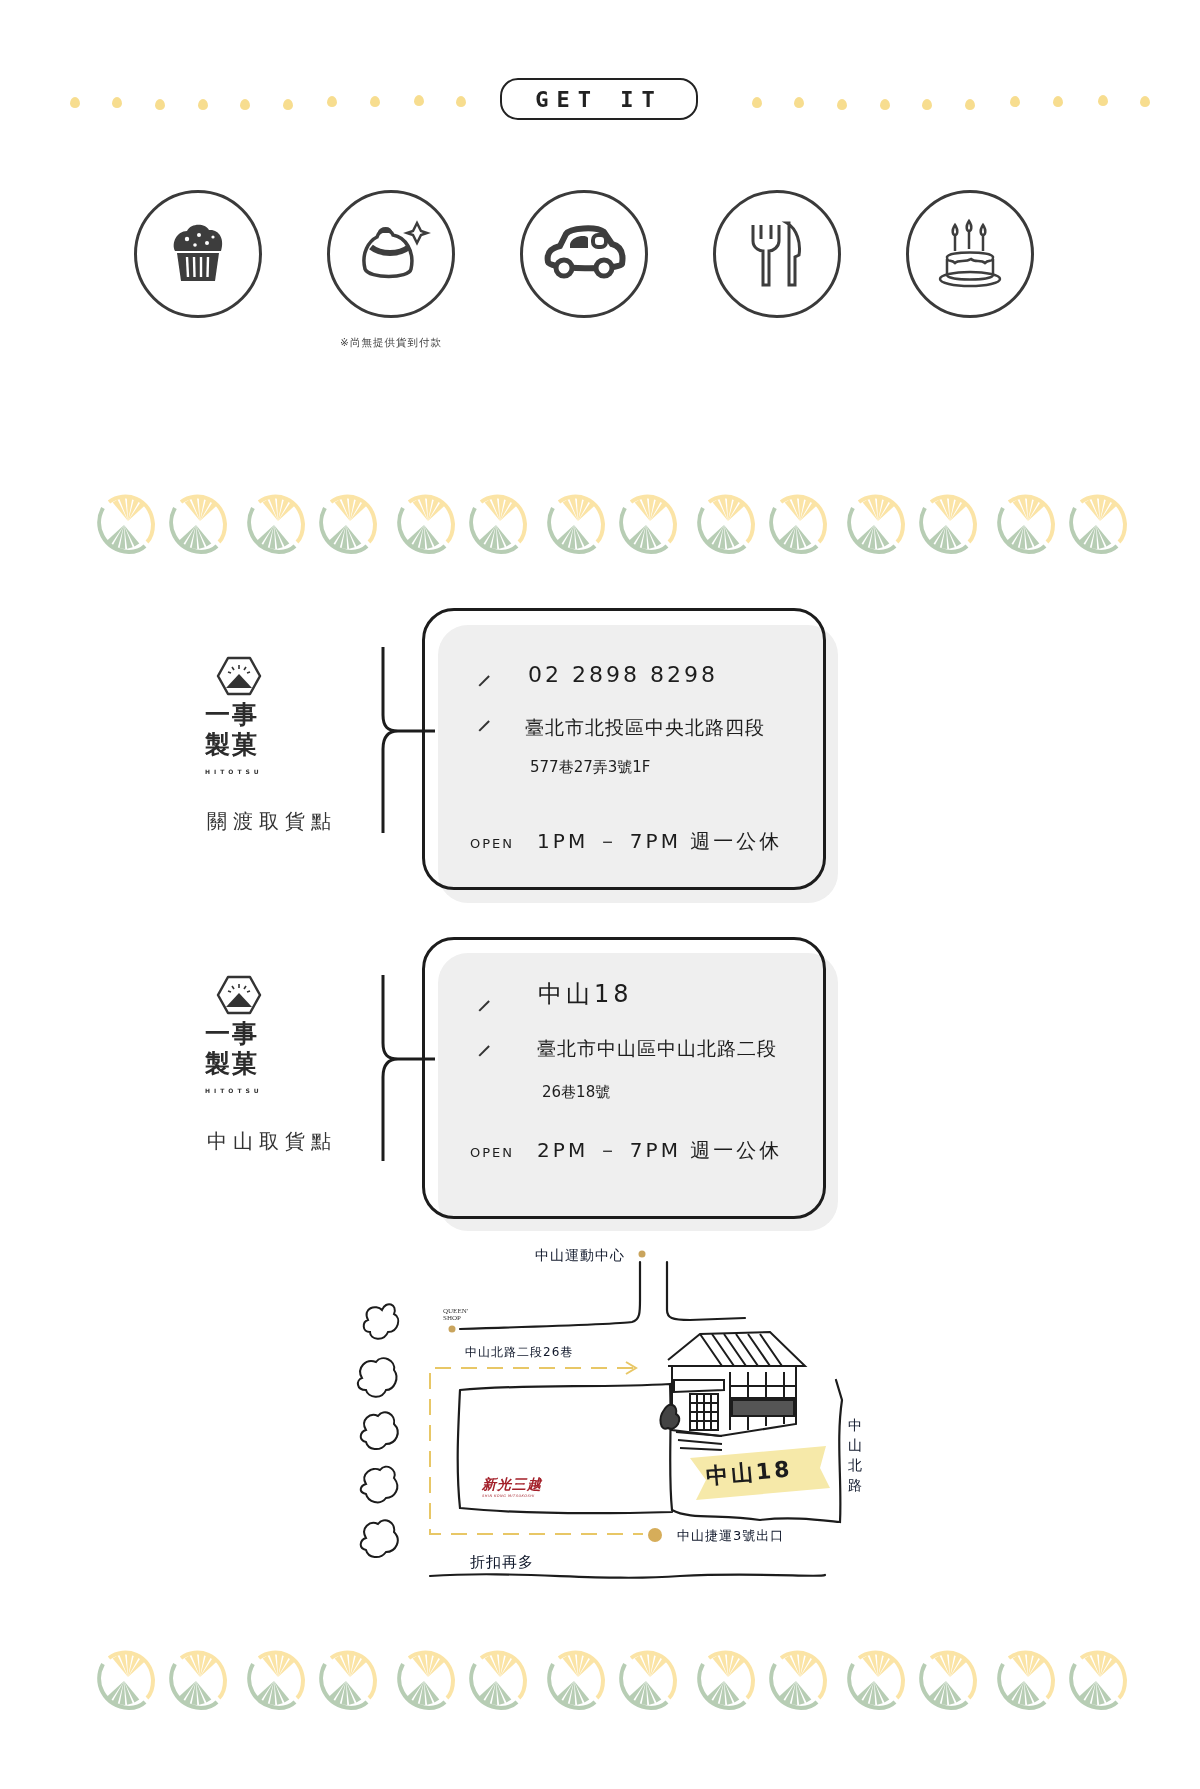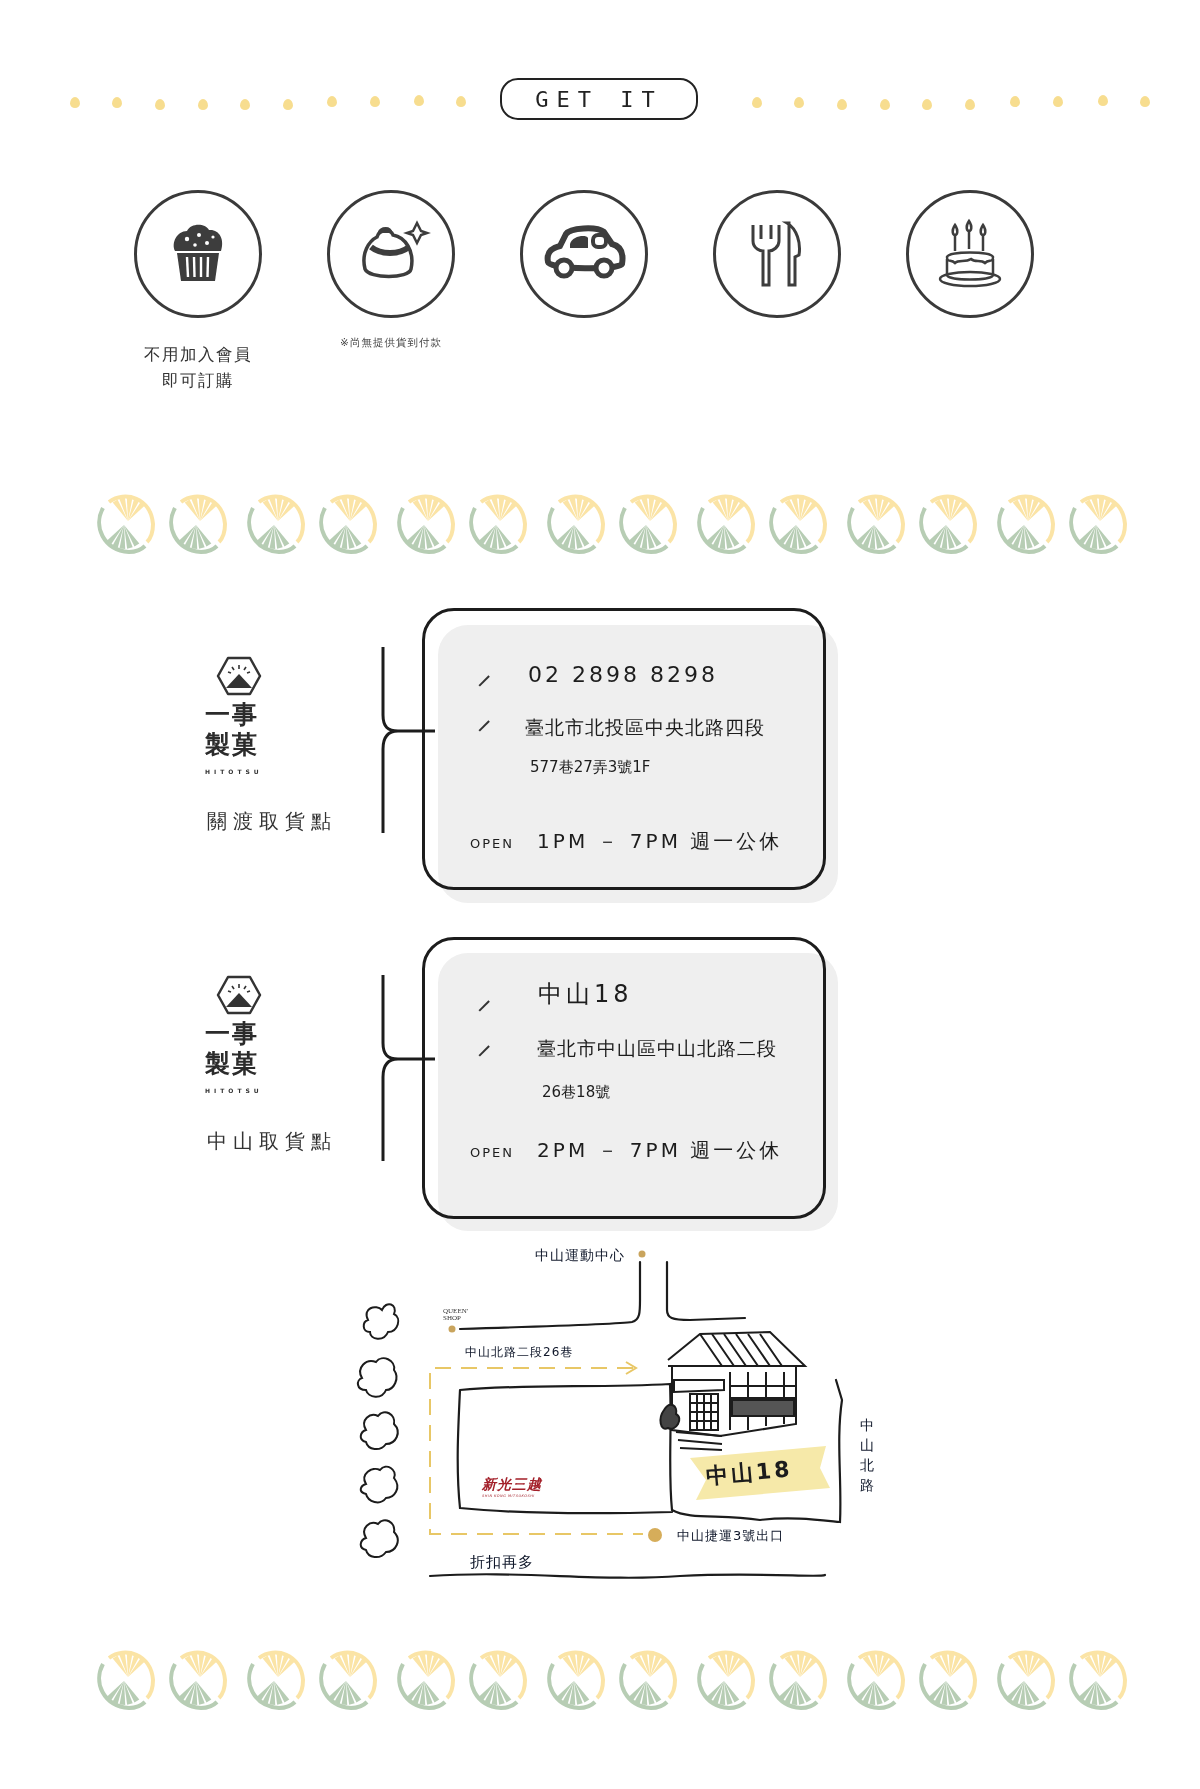--- a/index.html
+++ b/index.html
@@ -5,21 +5,21 @@
   html, body { margin:0; padding:0; background:#ffffff; }
   body { width:1200px; height:1789px; position:relative; overflow:hidden;
          font-family:"DejaVu Sans", "Liberation Sans", sans-serif; color:#333; }
   .abs { position:absolute; }
 
   
   .dot { position:absolute; width:10px; height:11px; border-radius:50% 50% 50% 50% / 60% 60% 40% 40%; }
   .pill { position:absolute; left:500px; top:78px; width:198px; height:42px;
           border:2px solid #222; border-radius:18px; box-sizing:border-box;
           display:flex; align-items:center; justify-content:center;
-          font-family:"DejaVu Sans Mono", monospace; font-size:22px; letter-spacing:8px; color:#222; }
+          font-family:"DejaVu Sans Mono", monospace; font-size:22px; letter-spacing:8px; color:#222;font-weight:bold; }
 
   
   .feat { position:absolute; top:190px; width:180px; text-align:center; }
   .feat .circle { width:128px; height:128px; margin:0 auto; border:3px solid #3a3a3a; border-radius:50%;
                   box-sizing:border-box; display:flex; align-items:center; justify-content:center; }
   .feat .label { margin-top:24px; font-size:16.5px; line-height:26px; letter-spacing:1.5px; color:#333; white-space:pre-line; }
   .feat .note { margin-top:18px; font-size:10.5px; color:#444; letter-spacing:1px; }
 
   
   .citrus-row { position:absolute; left:95px; width:1020px; height:70px; }
@@ -60,22 +60,20 @@
       <circle cx="46" cy="26" r="2" fill="#fff"></circle>
         <circle cx="34" cy="28" r="1.8" fill="#fff"></circle>
       <circle cx="52" cy="20" r="1.6" fill="#fff"></circle>
       <path d="M16 36 L58 36 L54 64 L20 64 Z" fill="#3d3d3d"></path>
       <line x1="26" y1="40" x2="27" y2="60" stroke="#fff" stroke-width="2.4"></line>
       <line x1="33" y1="40" x2="33.5" y2="60" stroke="#fff" stroke-width="2.4"></line>
       <line x1="40" y1="40" x2="40" y2="60" stroke="#fff" stroke-width="2.4"></line>
       <line x1="47" y1="40" x2="46.5" y2="60" stroke="#fff" stroke-width="2.4"></line>
     </svg>
   </div>
-  <div class="label">不用加入會員
-即可訂購</div>
 </div>
 
 <div class="feat" style="left:301px;">
   <div class="circle">
     <svg width="80" height="74" viewBox="0 0 80 74">
       <path d="M14 52 C10 36 18 24 26 20 C28 12 40 12 42 18 C54 20 64 34 60 52 C58 62 18 62 14 52 Z" fill="none" stroke="#3d3d3d" stroke-width="3.5"></path>
       <path d="M20 30 C30 38 48 38 58 30" fill="none" stroke="#3d3d3d" stroke-width="6"></path>
       <path d="M28 16 C30 10 40 10 40 16" fill="#3d3d3d" stroke="#3d3d3d" stroke-width="3"></path>
       <path d="M66 6 L70 14 L76 16 L70 18 L66 26 L62 18 L56 16 L62 14 Z" fill="none" stroke="#3d3d3d" stroke-width="2.5"></path>
     </svg>
@@ -438,21 +436,21 @@
   </svg>
 
   <div class="map-text" style="left:535px; top:1247px;">中山運動中心</div>
   <div class="abs" style="left:443px; top:1308px; font-family:'Liberation Serif', serif; font-size:7px; line-height:7px; width:36px; color:#333;">QUEEN' SHOP</div>
   <div class="map-text" style="left:465px; top:1344px; font-size:12px;">中山北路二段26巷</div>
   <div class="abs" style="left:482px; top:1476px;font-style:italic;">
     <div style="font-size:14px; font-weight:bold; color:#a3202a; letter-spacing:1px;">新光三越</div>
     <div style="font-size:3.5px; color:#a3202a; letter-spacing:0.5px;">SHIN KONG MITSUKOSHI</div>
   </div>
   <div class="abs" style="left:706px; top:1458px; font-size:22px; font-weight:bold; letter-spacing:3px; color:#1c1c1c; transform:rotate(-5deg);">中山18</div>
-  <div class="map-text" style="left:848px; top:1415px; width:16px; font-size:14px; line-height:20px;margin-left:12px;">中山北路</div>
+  <div class="map-text" style="left:848px; top:1415px; width:16px; font-size:14px; line-height:20px;">中山北路</div>
   <div class="map-text" style="left:677px; top:1527px; font-size:13px;">中山捷運3號出口</div>
   <div class="map-text" style="left:470px; top:1553px; font-size:15px;">折扣再多</div>
 </div>
 
 <div class="citrus-row" id="citrus-bottom" style="top:1648px;">
     <div class="citrus" style="left: 0px;"><svg viewBox="0 0 62 62" width="62" height="62">
         <path d="M14 10 C30 -2 56 6 58 32 C58 40 56 46 52 50" fill="none" stroke="#fbe4a6" stroke-width="4"></path>
         <path d="M8 16 C-2 34 8 58 34 60 C40 60 46 58 50 54" fill="none" stroke="#b7cdb4" stroke-width="4"></path>
         <path d="M31 31 L15.701824246031446 12.507682173381056 L20.535973460322403 9.401292895709638 Z" fill="#fbe4a6" transform="translate(2,-2)"></path>
         <path d="M31 31 L22.295494558822647 8.634142425909221 L27.861406400334914 7.206109393036595 Z" fill="#fbe4a6" transform="translate(2,-2)"></path>

